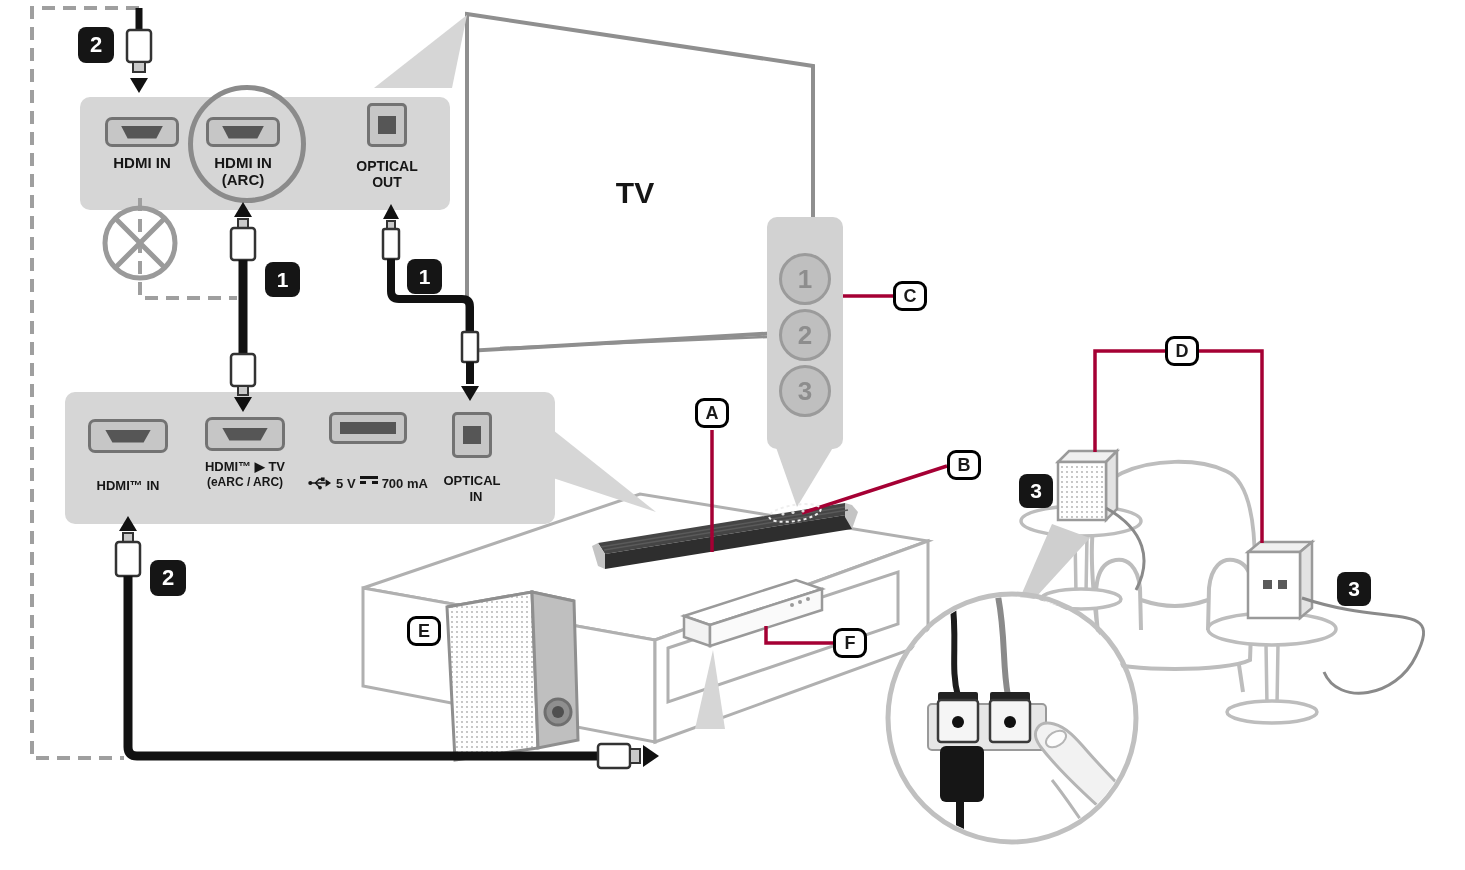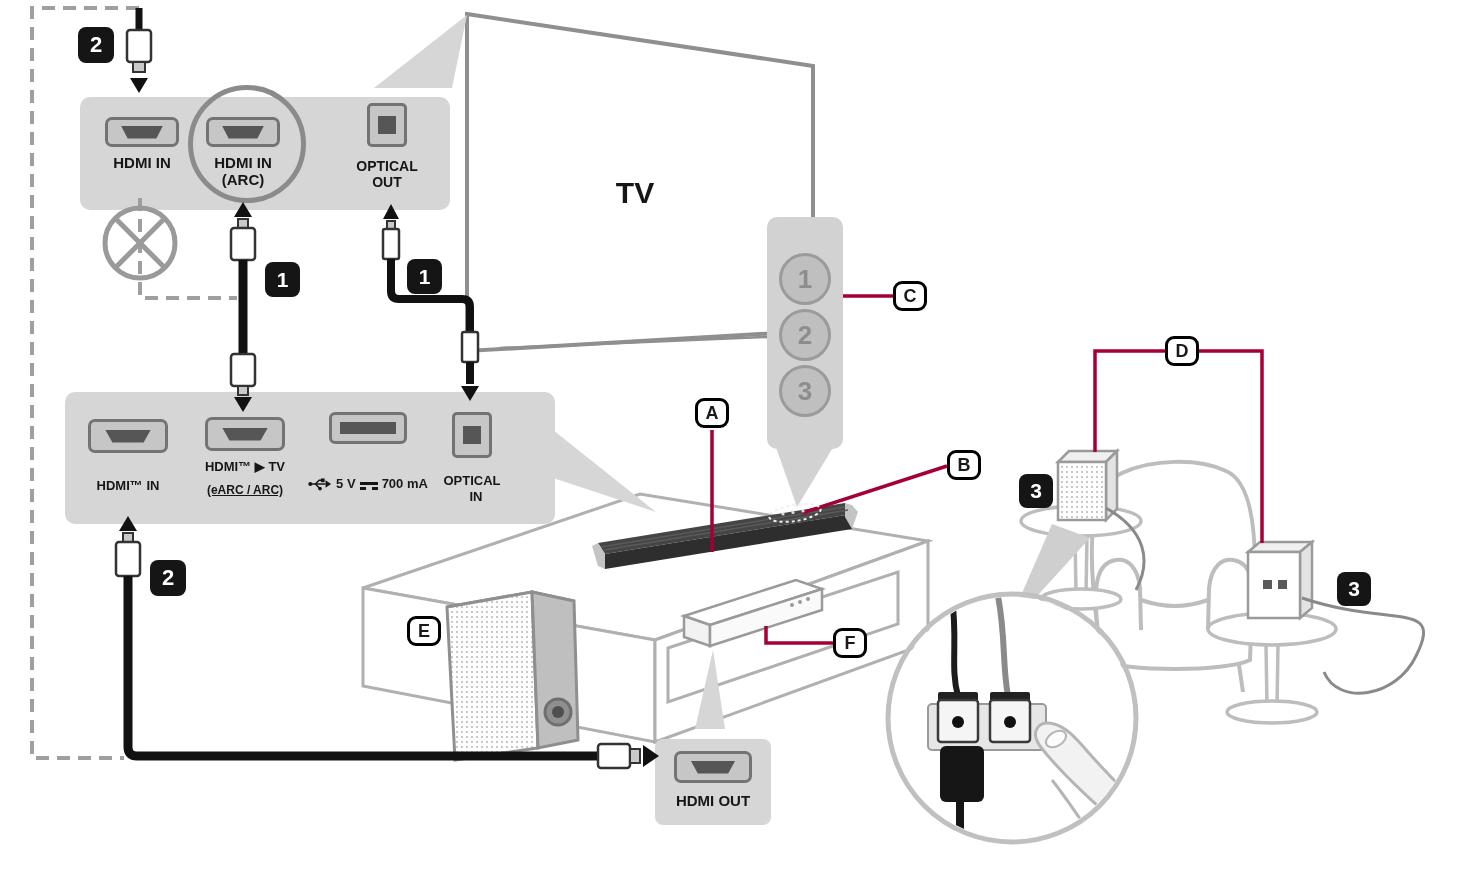--- a/index.html
+++ b/index.html
@@ -25,21 +25,21 @@
   .port-usb .inner{width:56px;height:12px;background:#565656;}
   .ring{position:absolute;border:5px solid #8b8b8b;border-radius:50%;}
   .num-badge{position:absolute;background:#151515;color:#fff;border-radius:8px;display:flex;
              align-items:center;justify-content:center;font-weight:bold;}
   .letter-badge{position:absolute;width:34px;height:30px;box-sizing:border-box;background:#fff;
              border:3px solid #000;border-radius:9px;display:flex;align-items:center;
              justify-content:center;font-weight:bold;font-size:18px;}
   .cbtn{position:absolute;width:52px;height:52px;box-sizing:border-box;border-radius:50%;
              background:#bfbfbf;border:3px solid #9b9b9b;color:#8d8d8d;font-weight:bold;
              font-size:26px;display:flex;align-items:center;justify-content:center;}
-  .usbrow{position:absolute;display:flex;align-items:flex-end;justify-content:center;gap:4px;
+  .usbrow{position:absolute;display:flex;align-items:flex-start;justify-content:center;gap:4px;
              font-weight:bold;font-size:13px;}
   .dc{display:inline-block;width:18px;height:9px;position:relative;}
   .dc::before{content:"";position:absolute;left:0;right:0;top:0;height:3px;background:#151515;}
   .dc::after{content:"";position:absolute;left:0;right:0;top:5px;border-top:3px dashed #151515;}
 </style>
 </head>
 <body>
 
 <div id="stage">
 
@@ -197,21 +197,21 @@
 
     <div class="panel" style="left:65px;top:380px;width:490px;height:132px;">
       <div class="port-hdmi" style="left:23px;top:27px;width:80px;height:34px;">
           <div class="inner"></div>
         </div>
       <div class="plabel" style="left:3px;top:87px;width:120px;font-size:13px;">HDMI™ IN</div>
       <div class="port-hdmi" style="left:140px;top:25px;width:80px;height:34px;">
           <div class="inner"></div>
         </div>
       <div class="plabel" style="left:120px;top:68px;width:120px;font-size:13px;">HDMI™ ▶ TV</div>
-      <div class="plabel" style="left:120px;top:92px;width:120px;font-size:12px;text-decoration:underline;">(eARC / ARC)</div>
+      <div class="plabel" style="left:120px;top:84px;width:120px;font-size:12px;">(eARC / ARC)</div>
       <div class="port-usb" style="left:264px;top:20px;width:78px;height:32px;">
           <div class="inner"></div>
         </div>
       <div class="usbrow" style="left:238px;top:84px;width:130px;">
         <svg width="24" height="14" viewBox="0 0 26 14">
           <g stroke="#151515" stroke-width="1.6" fill="none">
             <path d="M2,7 H19"></path>
               <path d="M8,7 L12,3 H15"></path>
               <path d="M8,7 L12,11"></path>
           </g>
@@ -224,26 +224,20 @@
         <span class="dc"></span>
         <span>700 mA</span>
       </div>
       <div class="port-sq" style="left:387px;top:20px;width:40px;height:46px;">
           <div class="inner"></div>
         </div>
       <div class="plabel" style="left:357px;top:82px;width:100px;font-size:13px;">OPTICAL</div>
       <div class="plabel" style="left:361px;top:98px;width:100px;font-size:13px;">IN</div>
     </div>
 
-    <div class="panel" style="left:655px;top:727px;width:116px;height:86px;border-radius:8px;">
-      <div class="port-hdmi" style="left:19px;top:12px;width:78px;height:32px;">
-          <div class="inner"></div>
-        </div>
-      <div class="plabel" style="left:0px;top:54px;width:116px;font-size:15px;">HDMI OUT</div>
-    </div>
   </div>
 
   <svg id="layer2" class="layer" width="1465" height="870" viewBox="0 0 1465 870">
 
     <path d="M140,198 V298 H237" fill="none" stroke="#9f9f9f" stroke-width="4" stroke-dasharray="13 8"></path>
 
     <g stroke="#9a9a9a" stroke-width="5" fill="none">
       <circle cx="140" cy="243" r="35"></circle>
       <path d="M116,219 L164,267 M164,219 L116,267"></path>
     </g>

